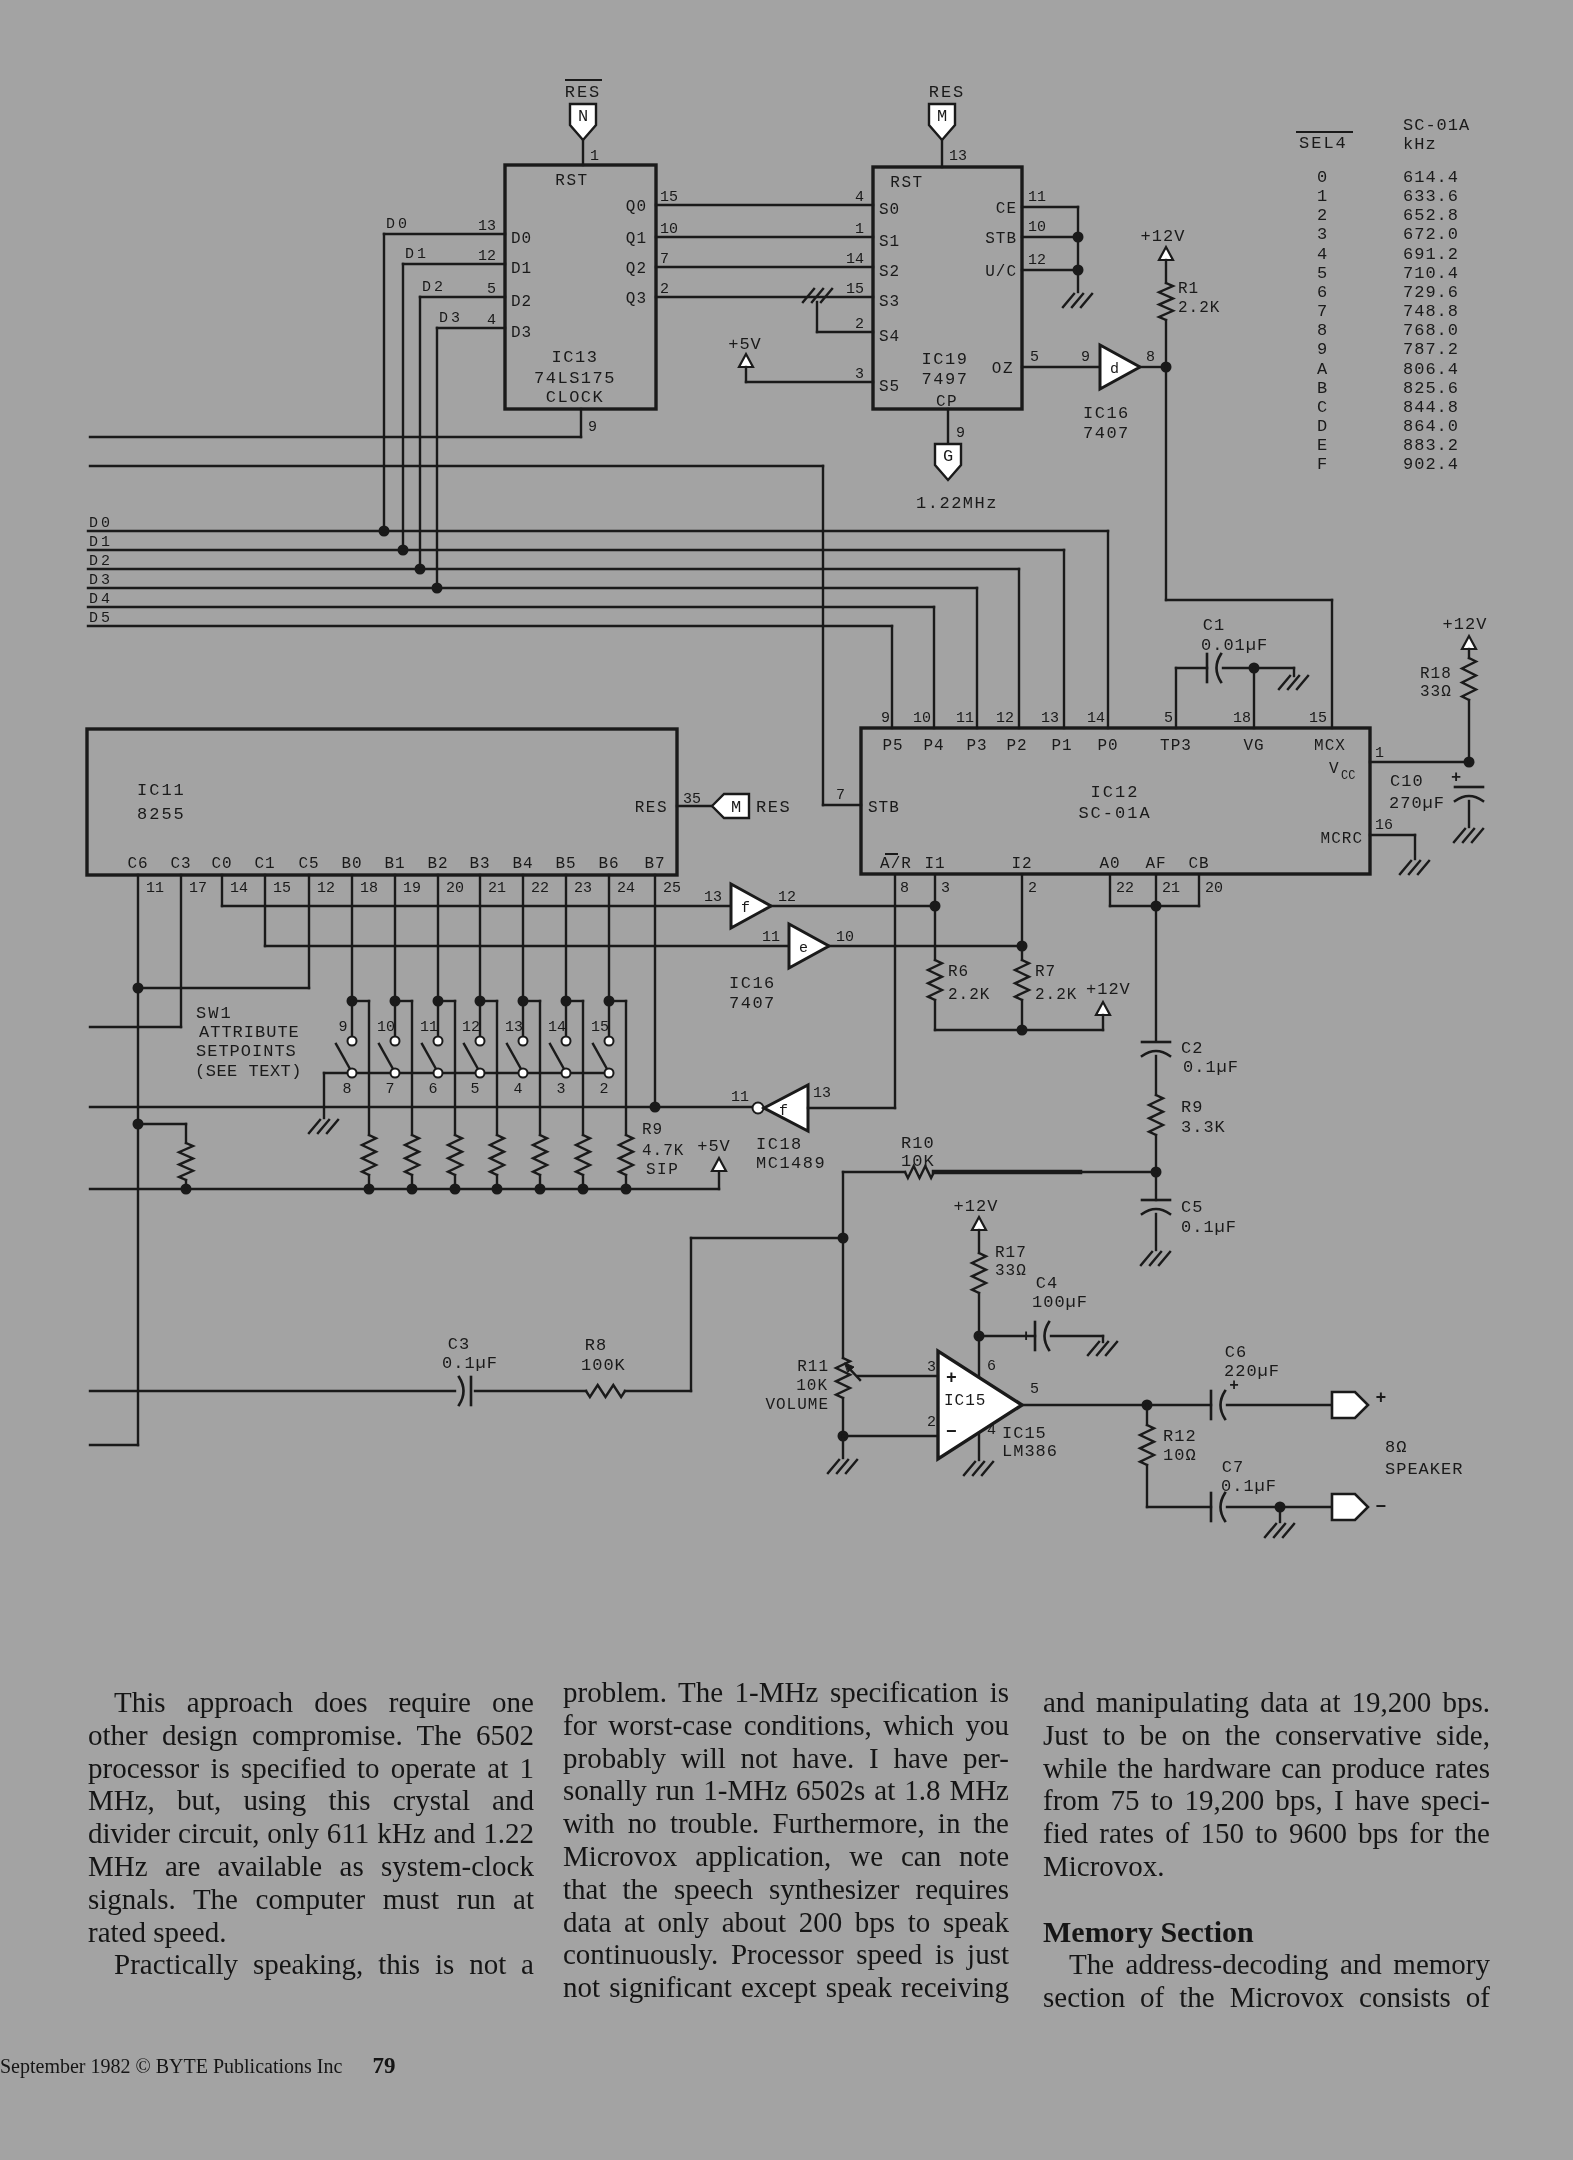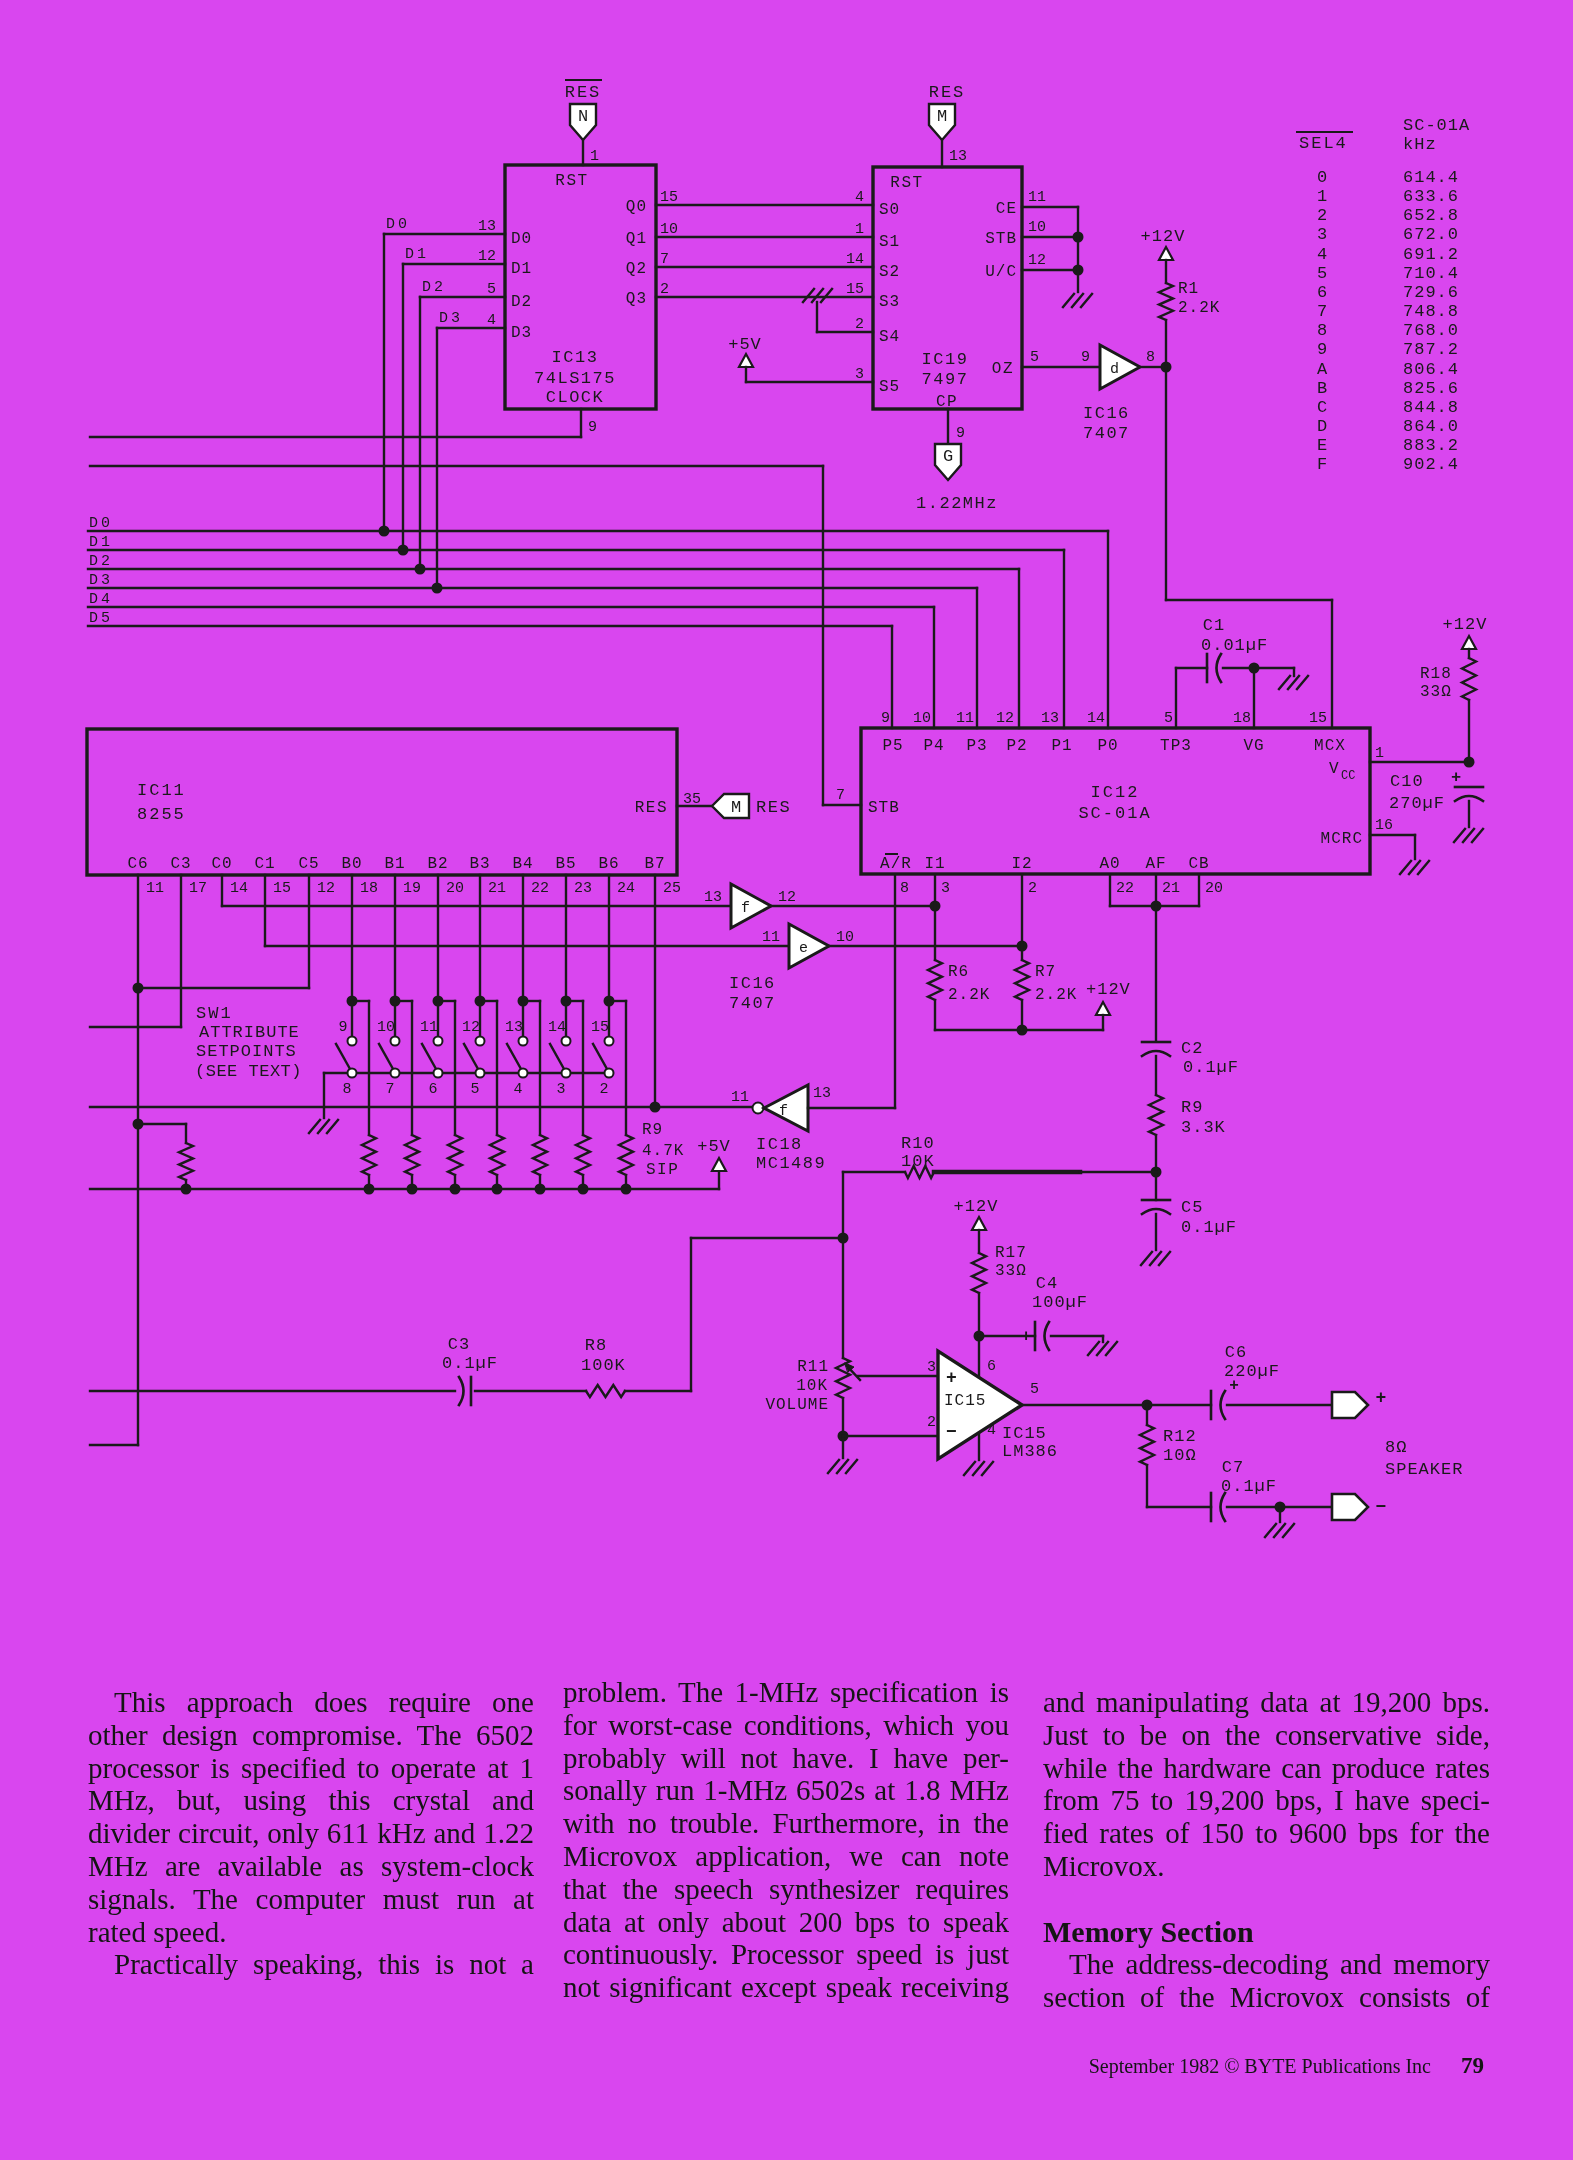--- a/index.html
+++ b/index.html
@@ -1,21 +1,21 @@
 <!DOCTYPE html>
 <html><head><meta charset="utf-8">
 <style>
 html,body{margin:0;padding:0;background:#ffffff;}
-#page{position:relative;width:1573px;height:2160px;background:#d946ef;overflow:hidden;
+#page{position:relative;width:1573px;height:2160px;background:#a3a3a3;overflow:hidden;
   font-family:"Liberation Serif",serif;color:#151515;}
 .tl{font-size:29px;line-height:32.8px;text-align:justify;text-align-last:justify;height:32.8px;white-space:nowrap;}
 .tn{text-align:center;text-align-last:left;}
 .ti{text-indent:26px;}
 .tb{font-weight:bold;text-align:right;text-align-last:left;font-size:30px;}
-#foot{position:absolute;left:0;top:2053px;width:1484px;text-align:right;font-size:20px;}
+#foot{position:absolute;left:0;top:2053px;width:1484px;font-size:20px;}
 #foot b{font-size:23px;margin-left:30px;}
 </style></head>
 <body>
 <div id="page">
 <svg width="1573" height="1573" viewBox="0 0 1573 1573" style="position:absolute;top:0;left:0" stroke="#1a1a1a" fill="none" stroke-linecap="square">
       <rect x="505" y="165" width="151" height="244" fill="none" stroke-width="3.4"></rect>
 <text x="583" y="97" font-size="17" text-anchor="middle" letter-spacing="2" font-family="Liberation Mono, monospace" fill="#1a1a1a" stroke="none">RES</text>
 <line x1="566" y1="80" x2="601" y2="80" stroke-width="2"></line>
 <polygon points="570,104 596,104 596,125 583,140 570,125" fill="white" stroke-width="2.4"></polygon>
 <text x="583" y="121" font-size="17" text-anchor="middle" letter-spacing="0" font-family="Liberation Mono, monospace" fill="#1a1a1a" stroke="none">N</text>

